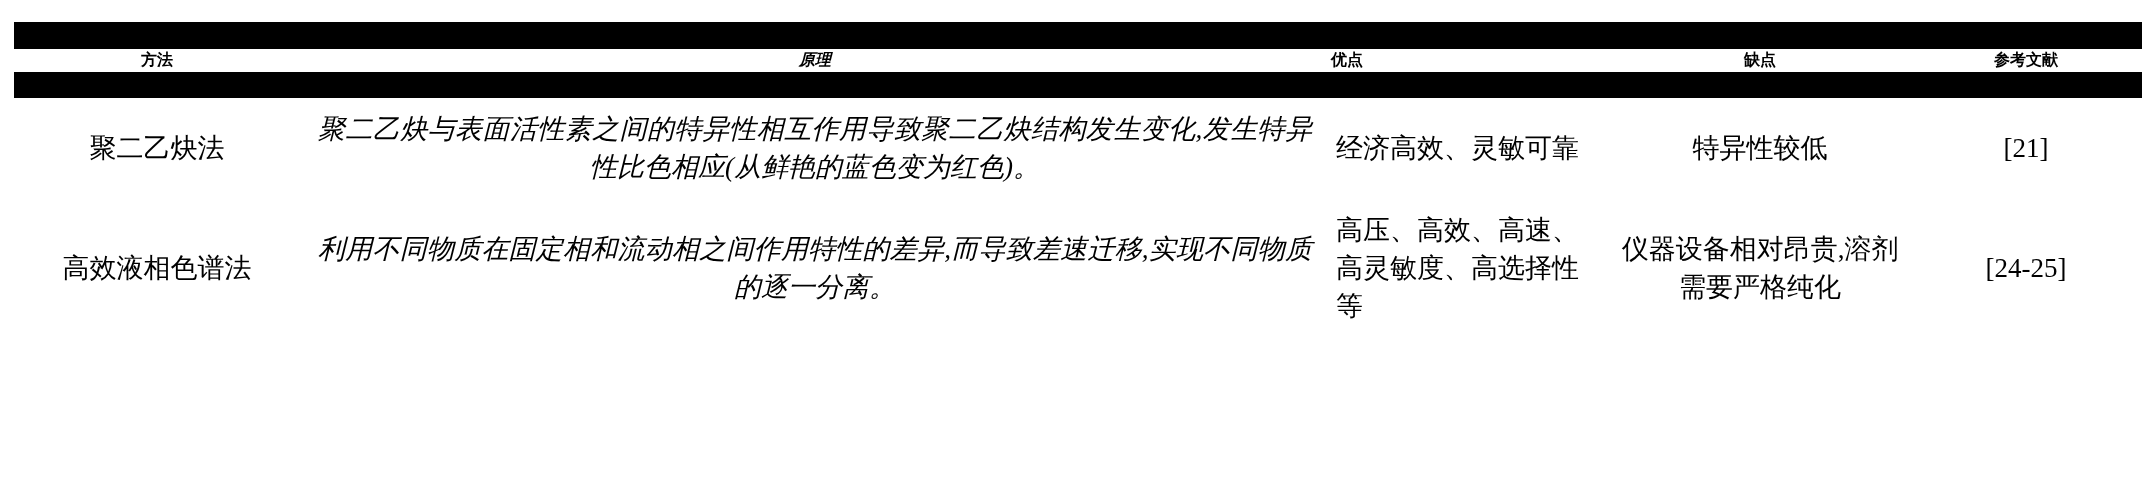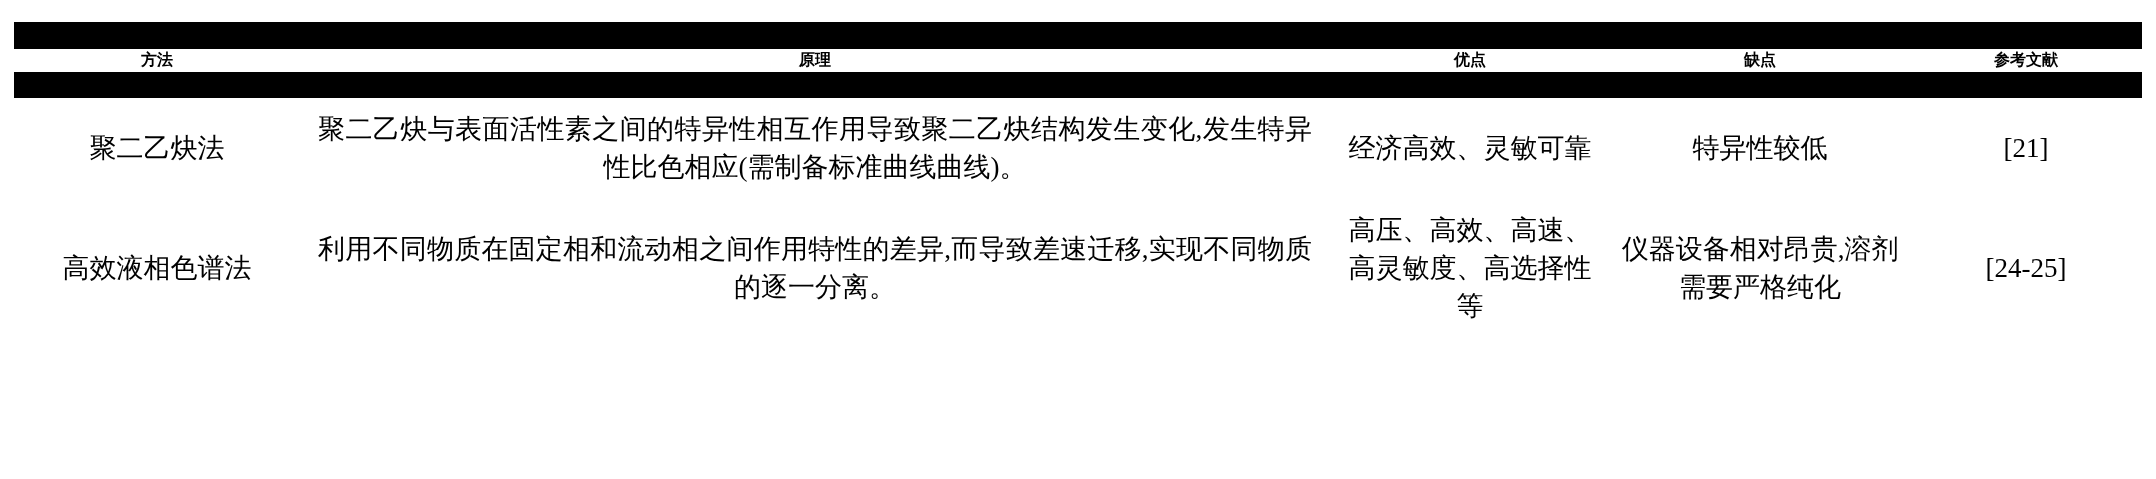--- a/index.html
+++ b/index.html
@@ -49,24 +49,25 @@
   .col-method {
     width: 286px;
     text-align: center;
   }
   .col-principle {
     width: 1030px;
     text-align: justify;
     text-align-last: center;
     padding-left: 18px !important;
     padding-right: 18px !important;
+    font-style: italic;
   }
   .col-pros {
     width: 280px;
-    text-align: center;
+    text-align: left;
   }
   .col-cons {
     width: 300px;
     text-align: center;
   }
   .col-ref {
     width: 232px;
     text-align: center;
   }
 </style>
@@ -93,21 +94,21 @@
         <th class="col-cons">缺点</th>
         <th class="col-ref">参考文献</th>
       </tr>
       <tr class="rule-mid">
         <td colspan="5"></td>
       </tr>
 
 
       <tr>
         <td class="col-method">聚二乙炔法</td>
-        <td class="col-principle">聚二乙炔与表面活性素之间的特异性相互作用导致聚二乙炔结构发生变化,发生特异性比色相应(需制备标准曲线曲线)。</td>
+        <td class="col-principle">聚二乙炔与表面活性素之间的特异性相互作用导致聚二乙炔结构发生变化,发生特异性比色相应(从鲜艳的蓝色变为红色)。</td>
         <td class="col-pros">经济高效、灵敏可靠</td>
         <td class="col-cons">特异性较低</td>
         <td class="col-ref">[21]</td>
       </tr>
 
 
       <tr>
         <td class="col-method">高效液相色谱法</td>
         <td class="col-principle">利用不同物质在固定相和流动相之间作用特性的差异,而导致差速迁移,实现不同物质的逐一分离。</td>
         <td class="col-pros">高压、高效、高速、高灵敏度、高选择性等</td>

